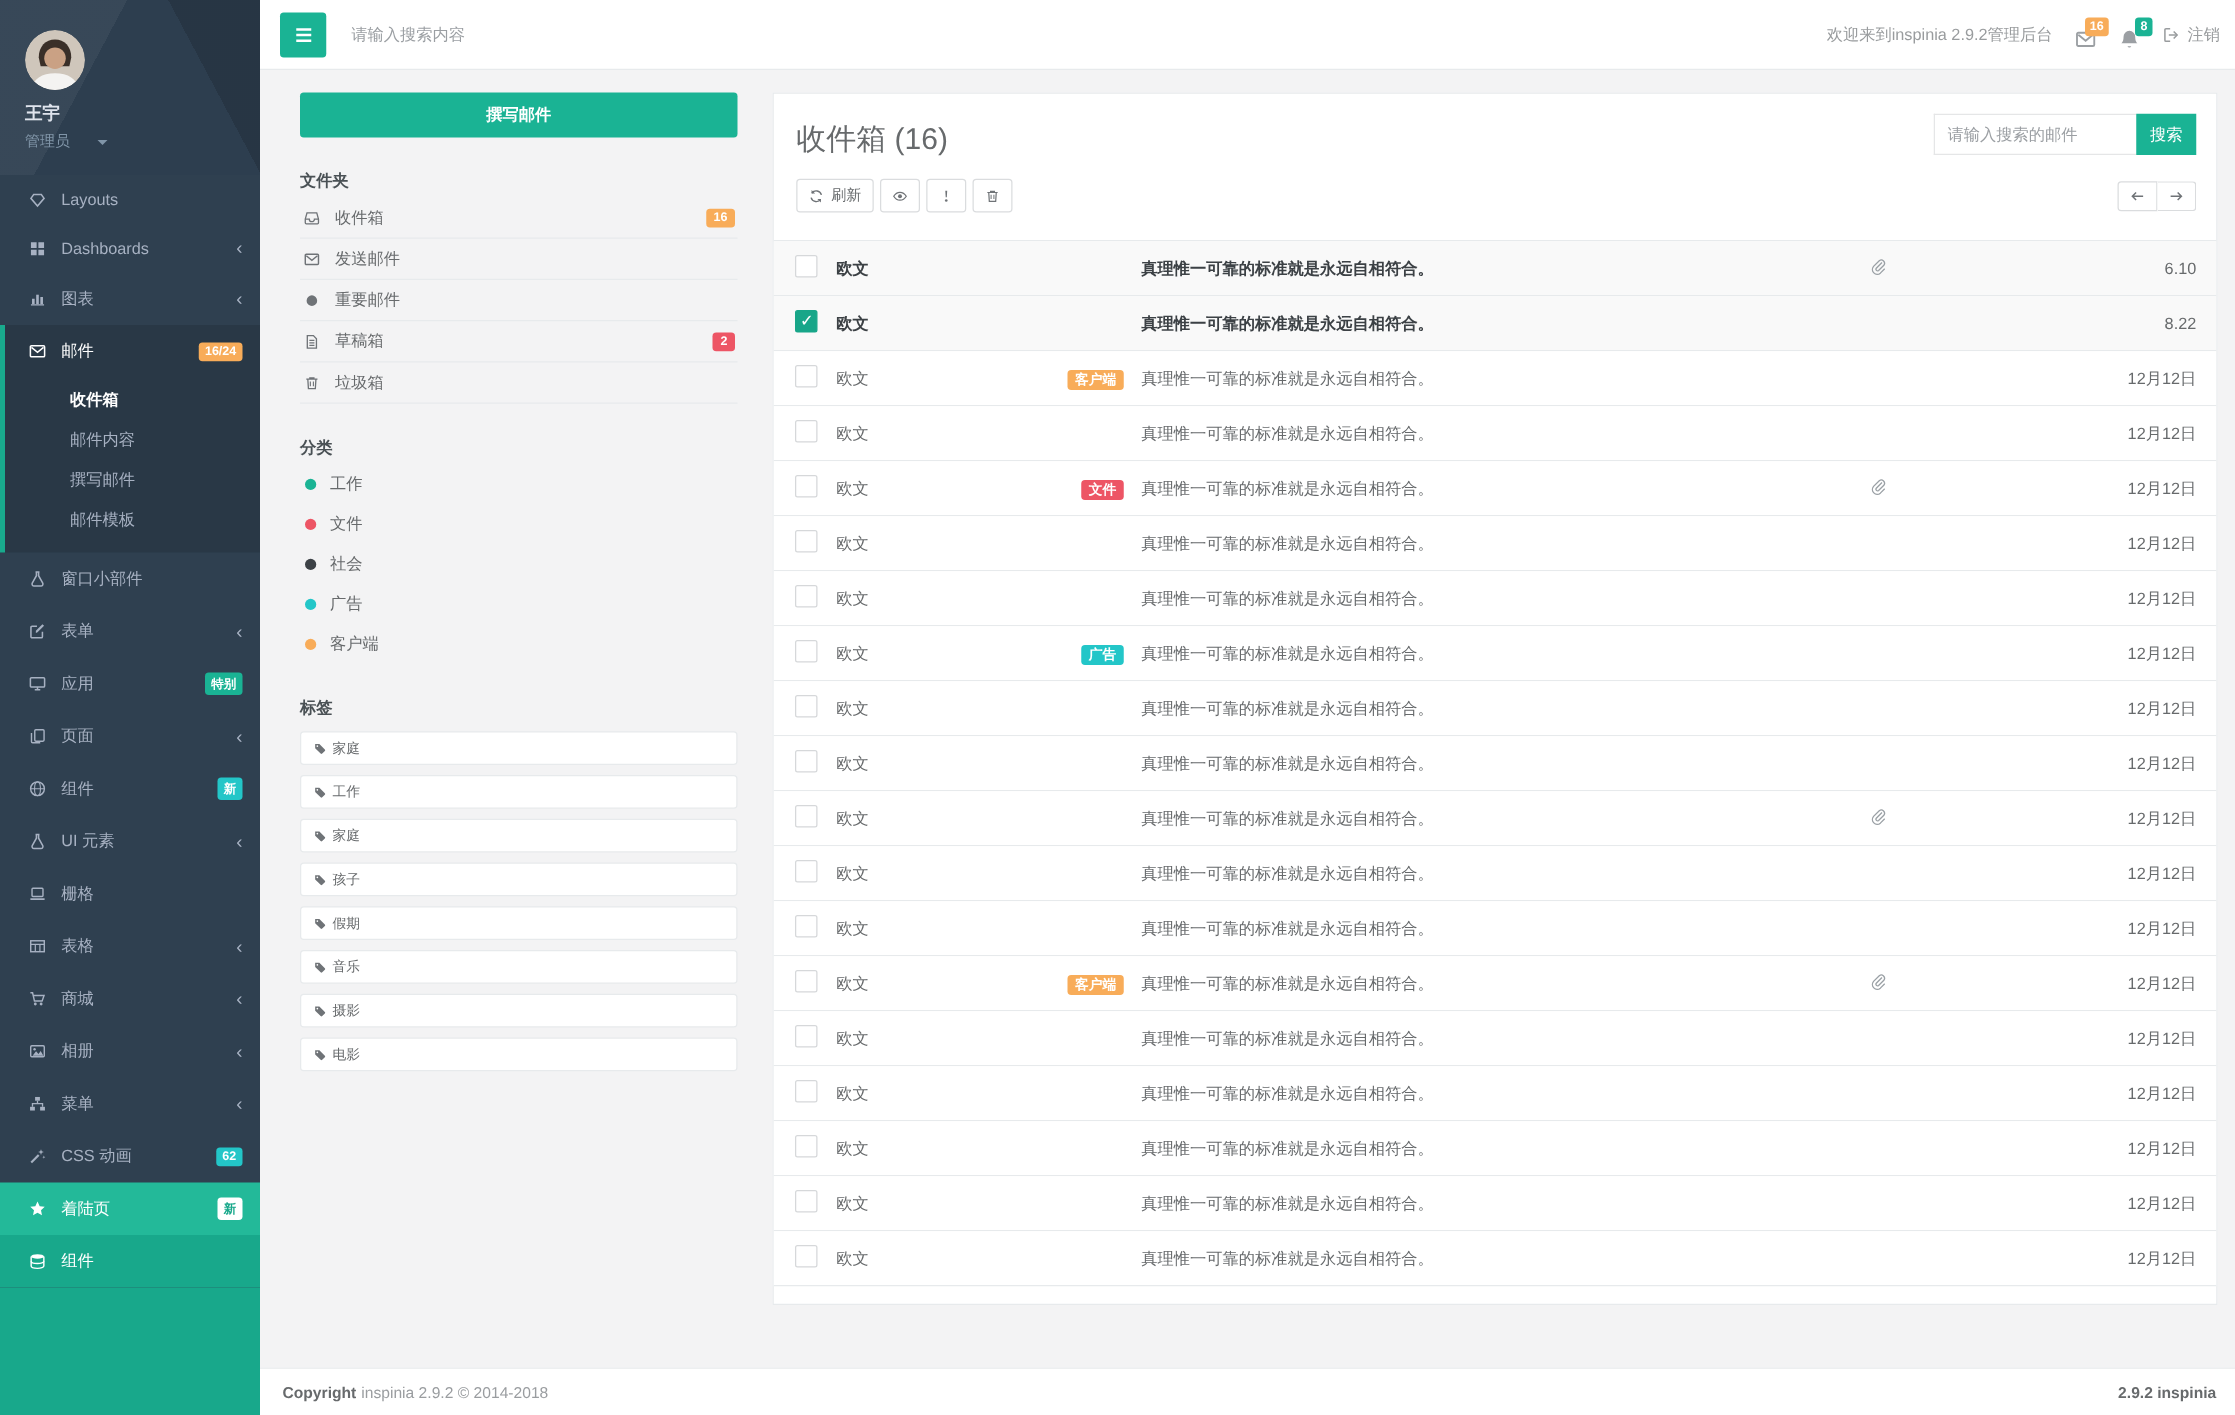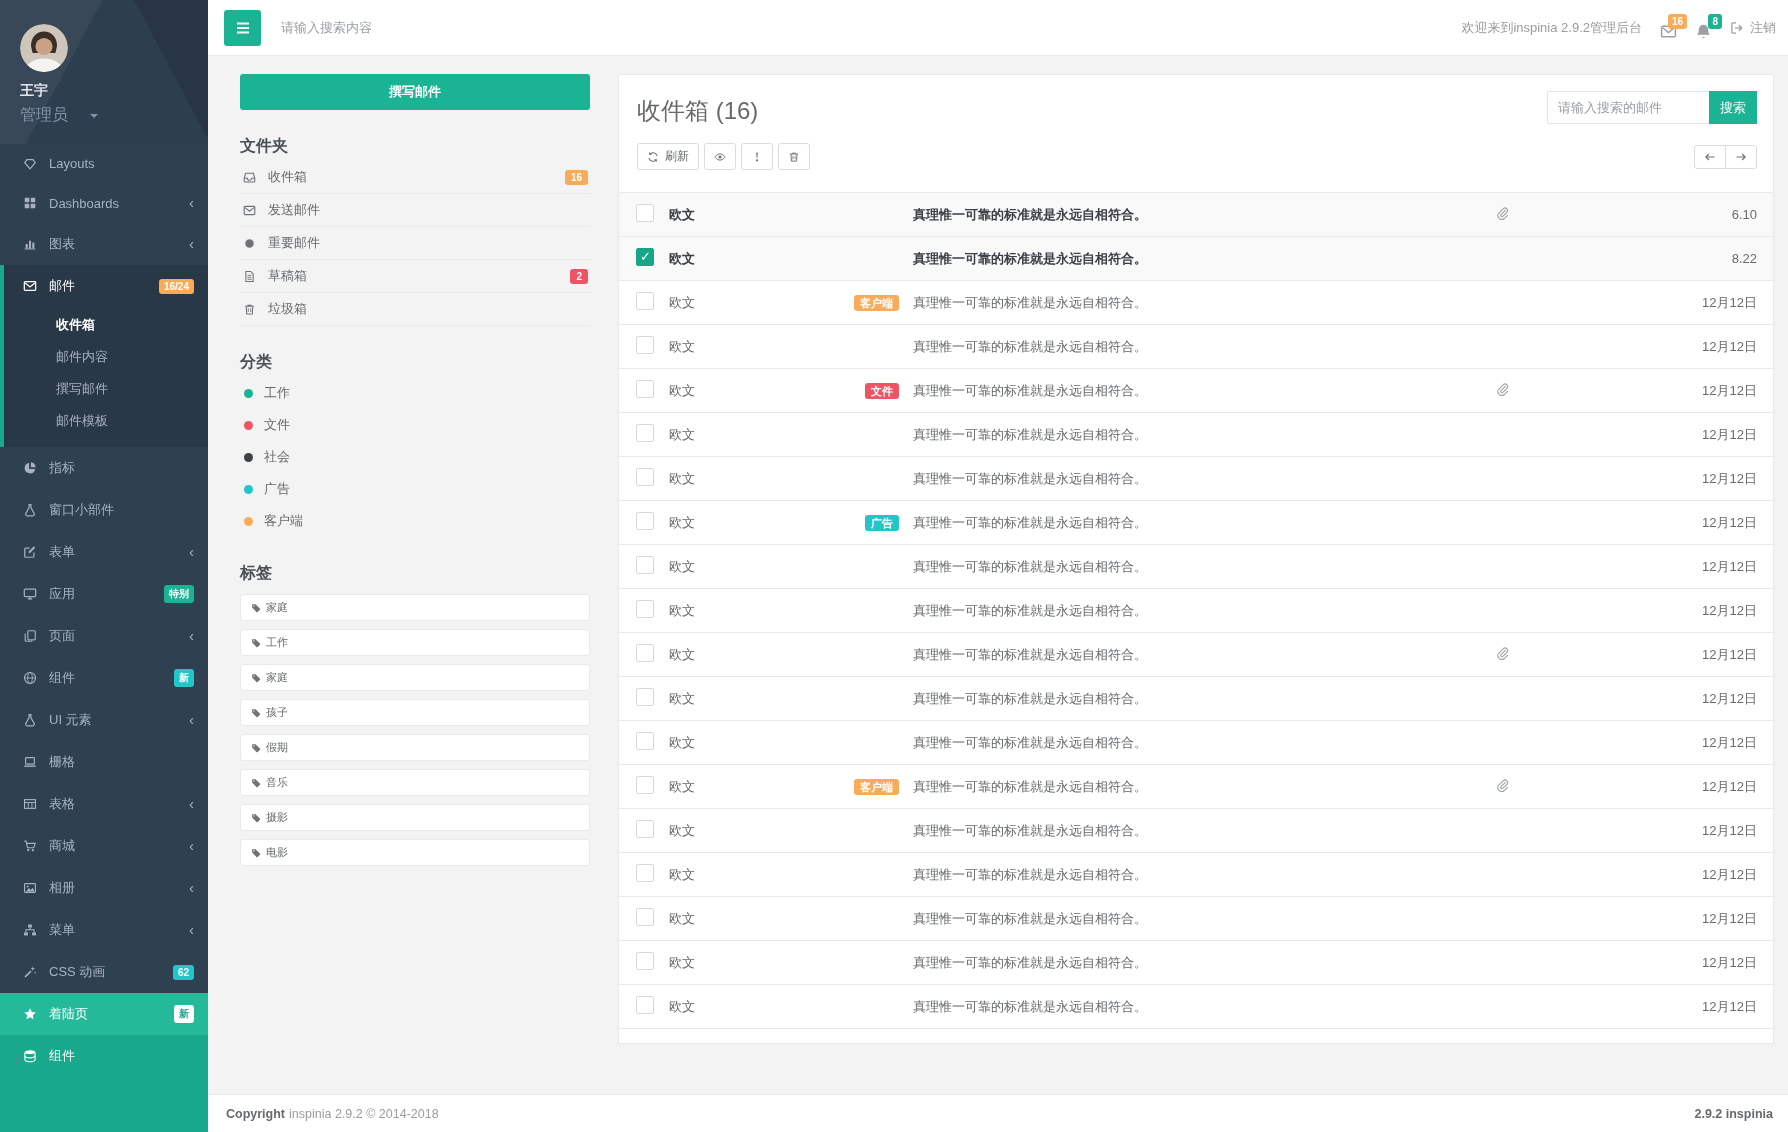--- a/index.html
+++ b/index.html
@@ -15,21 +15,21 @@
   .sidebar { width:208px; flex-shrink:0; background:#2f4050; display:flex; flex-direction:column; overflow:hidden; }
   .profile {
     padding:24px 20px 18px;
     background:
       linear-gradient(118deg, rgba(255,255,255,.05) 0 36%, rgba(255,255,255,0) 36%),
       linear-gradient(242deg, rgba(0,0,0,.14) 0 26%, rgba(0,0,0,0) 26%),
       #2d3e4f;
   }
   .avatar { width:48px; height:48px; border-radius:50%; overflow:hidden; display:block; cursor:pointer; }
   .profile-name { color:#dfe4ed; font-weight:700; font-size:14px; margin-top:10px; }
-  .profile-role { color:#8095a8; font-size:16px; margin-top:5px; display:flex; align-items:center; gap:22px; cursor:pointer; }
+  .profile-role { color:#8095a8; font-size:12px; margin-top:5px; display:flex; align-items:center; gap:22px; cursor:pointer; }
   .caret { width:0; height:0; border-left:4px solid transparent; border-right:4px solid transparent; border-top:4px solid #8095a8; display:inline-block; }
 
   .nav { list-style:none; margin:0; padding:0; }
   .nav-item { position:relative; }
   .nav-link { display:flex; align-items:center; gap:11px; padding:12px 14px 12px 22px; color:#a7b1c2; font-size:13px; cursor:pointer; }
   .nav-icon { font-size:14px; width:16px; color:inherit; }
   .nav-label { flex:1; white-space:nowrap; }
   .nav-chevron::after { content:"‹"; font-size:15px; color:#a7b1c2; line-height:1; }
   .nav-badge { font-size:10px; font-weight:700; padding:2px 5px; border-radius:3px; color:#fff; }
   .badge-warning { background:#f8ac59; } .badge-primary { background:#1ab394; }
@@ -55,21 +55,21 @@
   .topbar-right { margin-left:auto; display:flex; align-items:center; gap:18px; color:#999c9e; font-size:13px; }
   .top-ic { position:relative; color:#9b9fa3; font-size:17px; cursor:pointer; display:inline-flex; margin-top:8px; }
   .mini-badge { position:absolute; top:-9px; right:-10px; font-size:10px; font-weight:700; color:#fff; padding:1px 4px; border-radius:3px; line-height:1.3; }
   .logout { display:inline-flex; align-items:center; gap:6px; cursor:pointer; color:#999c9e; }
   .logout [data-icon] { font-size:14px; }
 
   
   .content { flex:1; display:flex; gap:28px; padding:18px 14px 0 32px; overflow:hidden; }
   .mail-side { width:350px; flex-shrink:0; }
   .compose-btn { width:100%; background:#1ab394; color:#fff; border:none; border-radius:3px; font-size:13px; font-weight:700; padding:9px 0; cursor:pointer; font-family:inherit; }
-  .side-title { font-size:16px; font-weight:700; color:#4a5155; margin:26px 0 4px; }
+  .side-title { font-size:13px; font-weight:700; color:#4a5155; margin:26px 0 4px; }
   .folder-list, .cat-list { list-style:none; margin:0; padding:0; }
   .folder-item { display:flex; align-items:center; gap:11px; padding:7px 2px; border-bottom:1px solid #e7eaec; cursor:pointer; color:#676a6c; }
   .f-icon { font-size:13px; color:#6f7377; width:15px; }
   .f-label { flex:1; }
   .f-badge { font-size:10px; font-weight:700; padding:2px 6px; border-radius:3px; color:#fff; }
   .cat-item { display:flex; align-items:center; gap:11px; padding:7px 2px; cursor:pointer; }
   .cat-dot { width:9px; height:9px; border-radius:50%; display:inline-block; flex-shrink:0; margin-left:2px; }
   .tag-list { display:flex; flex-wrap:wrap; gap:8px; margin-top:10px;flex-direction:column; }
   .tag-chip { background:#fff; border:1px solid #e7eaec; border-radius:3px; padding:5px 10px; font-size:11px; color:#676a6c; display:inline-flex; align-items:center; gap:5px; cursor:pointer; }
   .t-ic { font-size:10px; color:#6f7377; }
@@ -206,33 +206,20 @@
             <li class="subnav-item">
                 <span>邮件内容</span>
               </li>
             <li class="subnav-item">
                 <span>撰写邮件</span>
               </li>
             <li class="subnav-item">
                 <span>邮件模板</span>
               </li>
           </ul>
-        </li>
-        <li class="nav-item">
-          <a class="nav-link">
-            <span class="nav-icon" data-icon="pie-chart">
-              <svg viewBox="0 0 16 16" width="1em" height="1em" fill="currentColor" aria-hidden="true">
-                <path d="M7 2.2a6 6 0 1 0 6.8 6.8H7z"></path>
-                <path d="M9 1.5A6.5 6.5 0 0 1 14.5 7H9z"></path>
-              </svg>
-            </span>
-            <span class="nav-label">指标</span>
-
-          </a>
-
         </li>
         <li class="nav-item">
           <a class="nav-link">
             <span class="nav-icon" data-icon="flask">
               <svg viewBox="0 0 16 16" width="1em" height="1em" fill="currentColor" aria-hidden="true">
                 <path d="M6.2 1.8h3.6M7 2v3.2L3.2 12a1.8 1.8 0 0 0 1.6 2.6h6.4a1.8 1.8 0 0 0 1.6-2.6L9 5.2V2" fill="none" stroke="currentColor" stroke-width="1.4"></path>
               </svg>
             </span>
             <span class="nav-label">窗口小部件</span>
 

